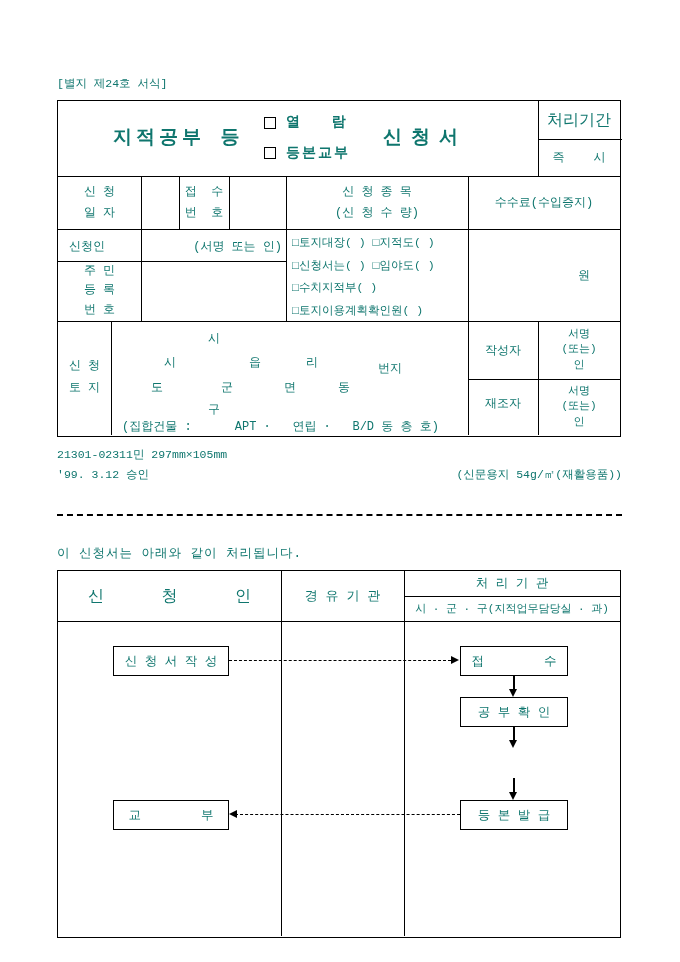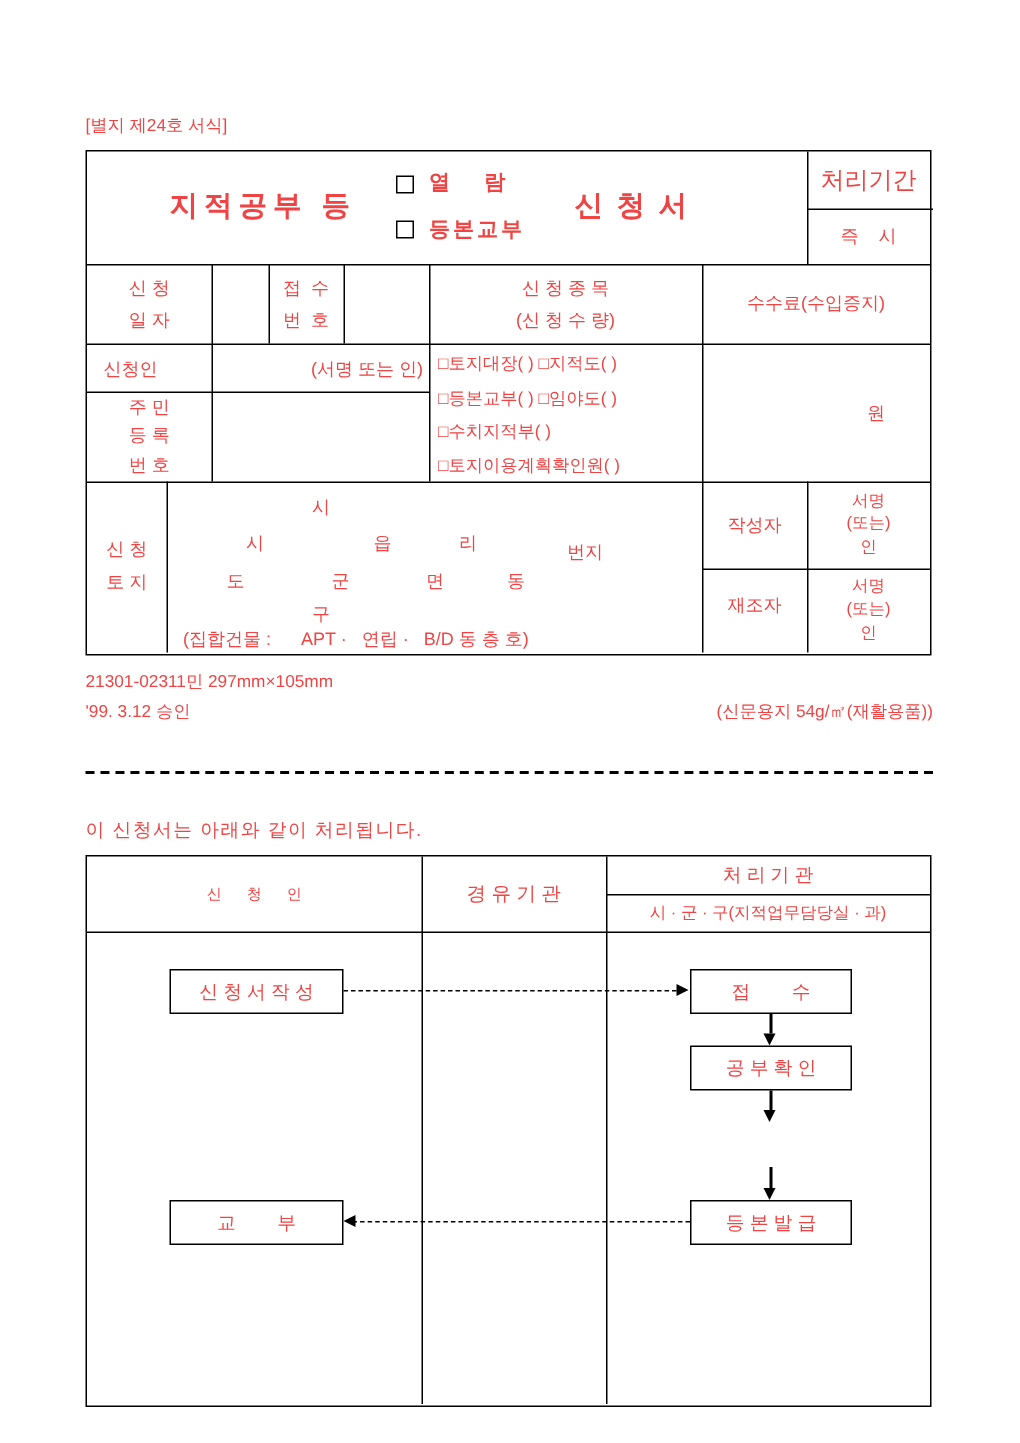--- a/index.html
+++ b/index.html
@@ -2,22 +2,22 @@
 <html><head>
 <meta charset="utf-8">
 <style>
   * { box-sizing: border-box; margin: 0; padding: 0; }
   html, body { background: #ffffff; }
   .page {
     position: relative;
     width: 680px;
     height: 962px;
     background: #ffffff;
-    color: #ef4444;
-    font-family: Liberation Sans, sans-serif;
+    color: #0f766e;
+    font-family: Liberation Mono, monospace;
     font-size: 12px;
     overflow: hidden;
   }
   .abs { position: absolute; }
   .pre { white-space: pre-wrap; }
   .cell {
     position: absolute;
     display: flex;
     align-items: center;
     justify-content: center;
@@ -94,21 +94,21 @@
 
     <div class="abs" style="left:11px; top:137px;">신청인</div>
     <div class="abs" style="left:100px; top:137px; width:124px; text-align:right;">(서명 또는 인)</div>
 
     <div class="cell pre" style="left:0; top:160px; width:83px; height:60px; line-height:1.6;">주 민
 등 록
 번 호</div>
 
     <div class="abs" style="left:234px; top:131px; font-size:11.5px; line-height:22.5px;">
       <div>□토지대장(    )   □지적도(   )</div>
-      <div>□등본교부(    )   □임야도(   )</div>
+      <div>□신청서는(    )   □임야도(   )</div>
       <div>□수치지적부(    )</div>
       <div>□토지이용계획확인원(   )</div>
     </div>
 
     <div class="cell" style="left:410px; top:128px; width:152px; height:92px; justify-content:flex-end; padding-right:30px;">원</div>
 
     <div class="cell pre" style="left:0; top:220px; width:53px; height:114px; line-height:1.8;">신 청
 토 지</div>
 
     <div class="abs" style="left:150px; top:229px;">시</div>
@@ -141,21 +141,21 @@
 
   <div class="abs" style="left:57px; top:545px; font-size:12.5px; letter-spacing:1px;">이 신청서는 아래와 같이 처리됩니다.</div>
 
   <div class="tbl" style="left:57px; top:570px; width:564px; height:368px;">
 
     <div class="vline" style="left:223px; top:0; height:365px;"></div>
     <div class="vline" style="left:346px; top:0; height:365px;"></div>
     <div class="hline" style="left:346px; top:25px; width:216px;"></div>
     <div class="hline" style="left:0; top:50px; width:562px;"></div>
 
-    <div class="cell pre" style="left:0; top:0; width:223px; height:50px; font-size:10px;">신      청      인</div>
+    <div class="cell pre" style="left:0; top:0; width:223px; height:50px; font-size:16px;">신      청      인</div>
     <div class="cell pre" style="left:223px; top:0; width:123px; height:50px; font-size:13px;">경 유 기 관</div>
     <div class="cell pre" style="left:346px; top:0; width:216px; height:25px; font-size:12.5px;">처 리 기 관</div>
     <div class="cell pre" style="left:346px; top:25px; width:216px; height:25px; font-size:11px;">시 · 군 · 구(지적업무담당실 · 과)</div>
 
     <div class="flowbox" style="left:55px; top:75px; width:116px; height:30px;">신 청 서 작 성</div>
     <div class="flowbox" style="left:402px; top:75px; width:108px; height:30px;">접        수</div>
     <div class="flowbox" style="left:402px; top:126px; width:108px; height:30px;">공 부 확 인</div>
     <div class="flowbox" style="left:402px; top:229px; width:108px; height:30px;">등 본 발 급</div>
     <div class="flowbox" style="left:55px; top:229px; width:116px; height:30px;">교        부</div>
 

